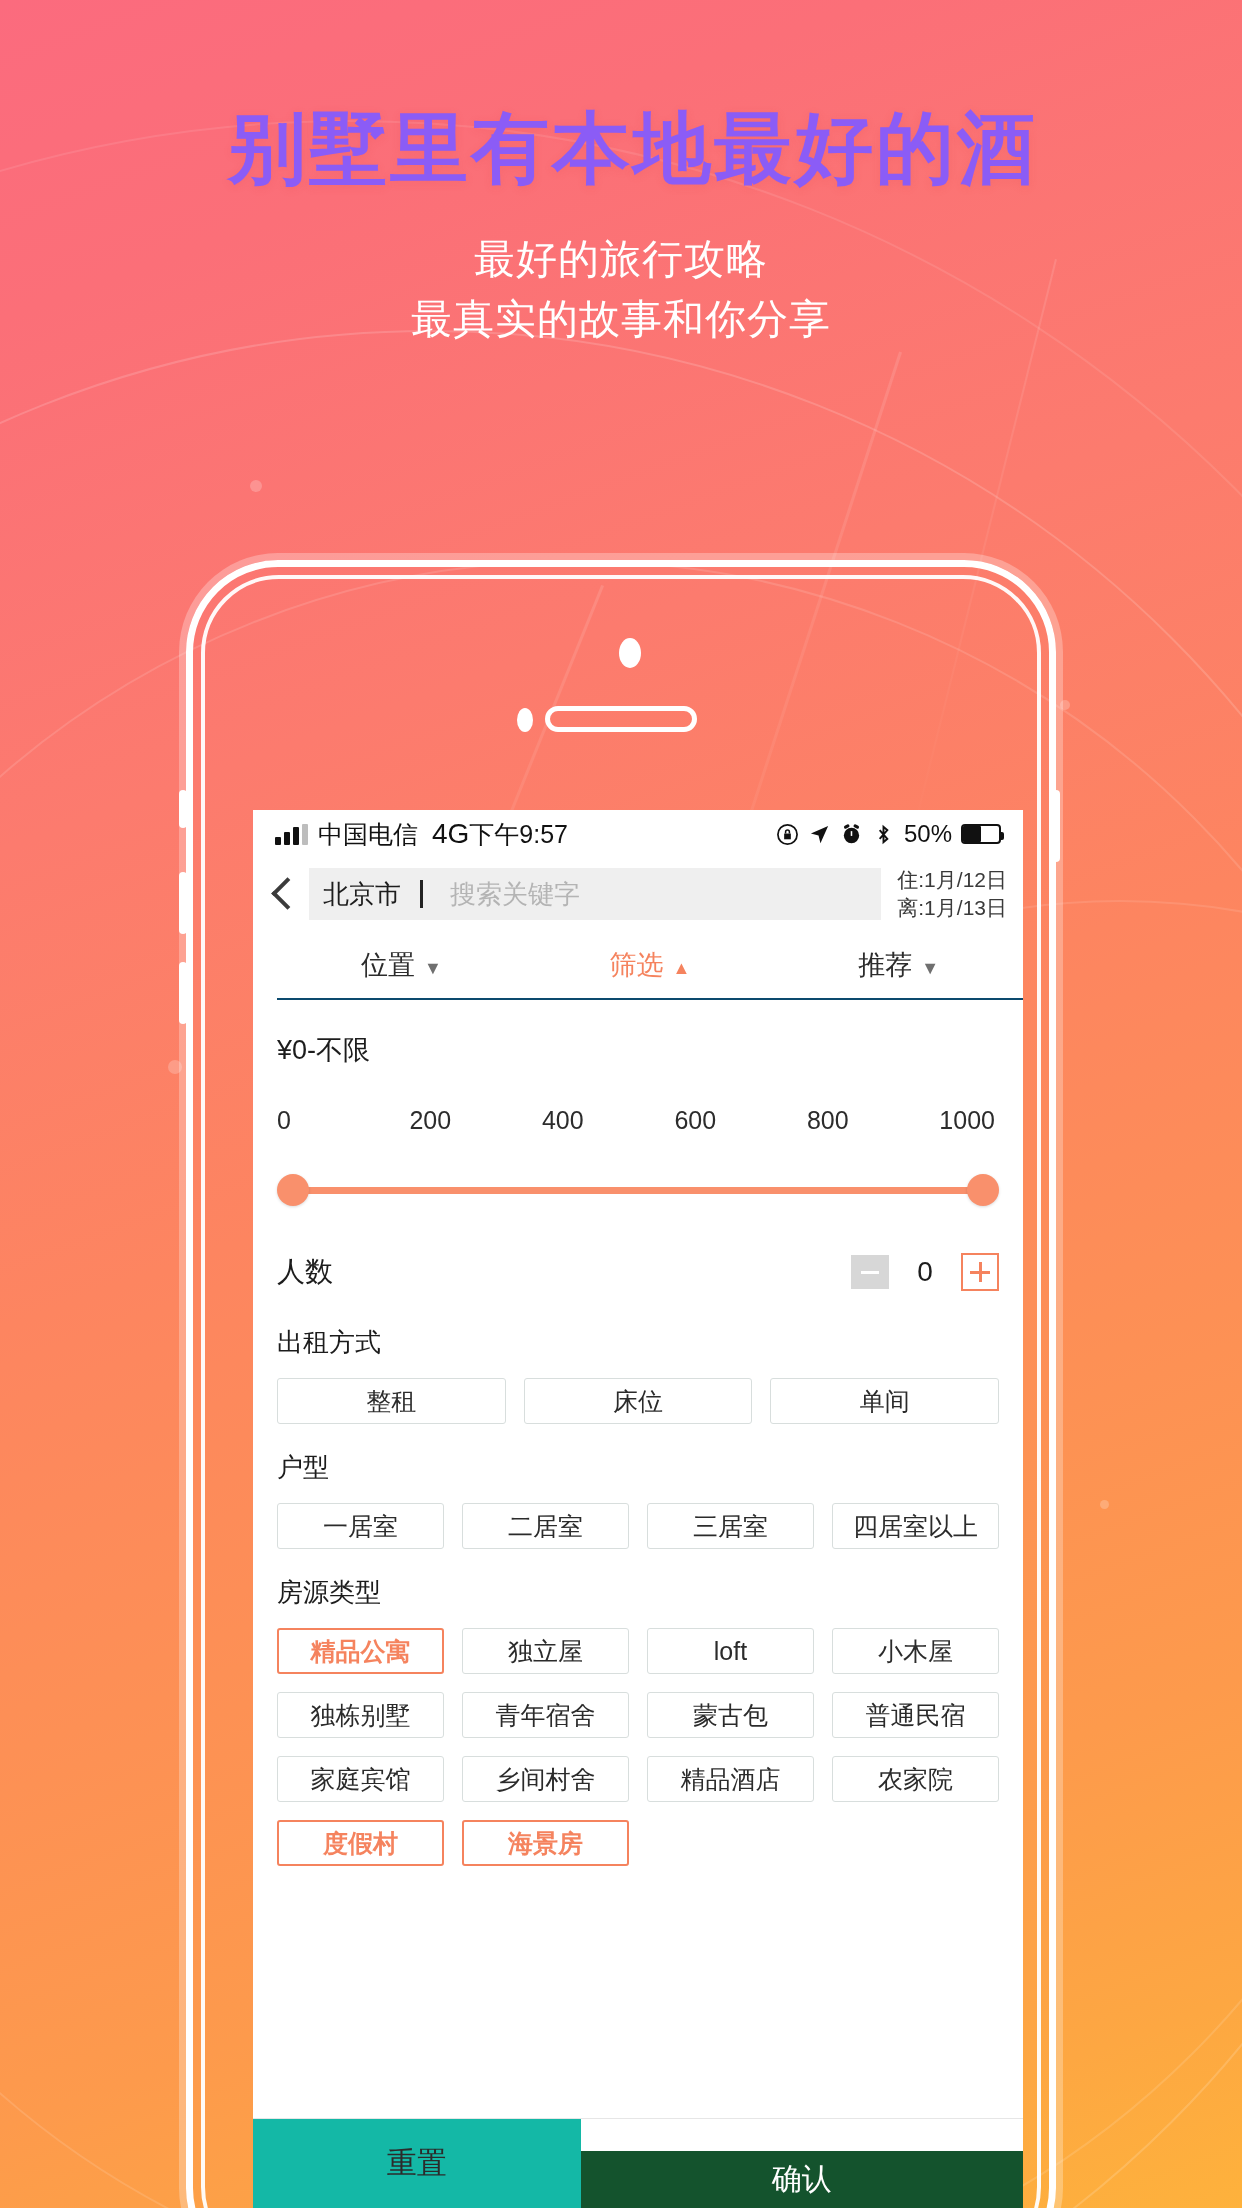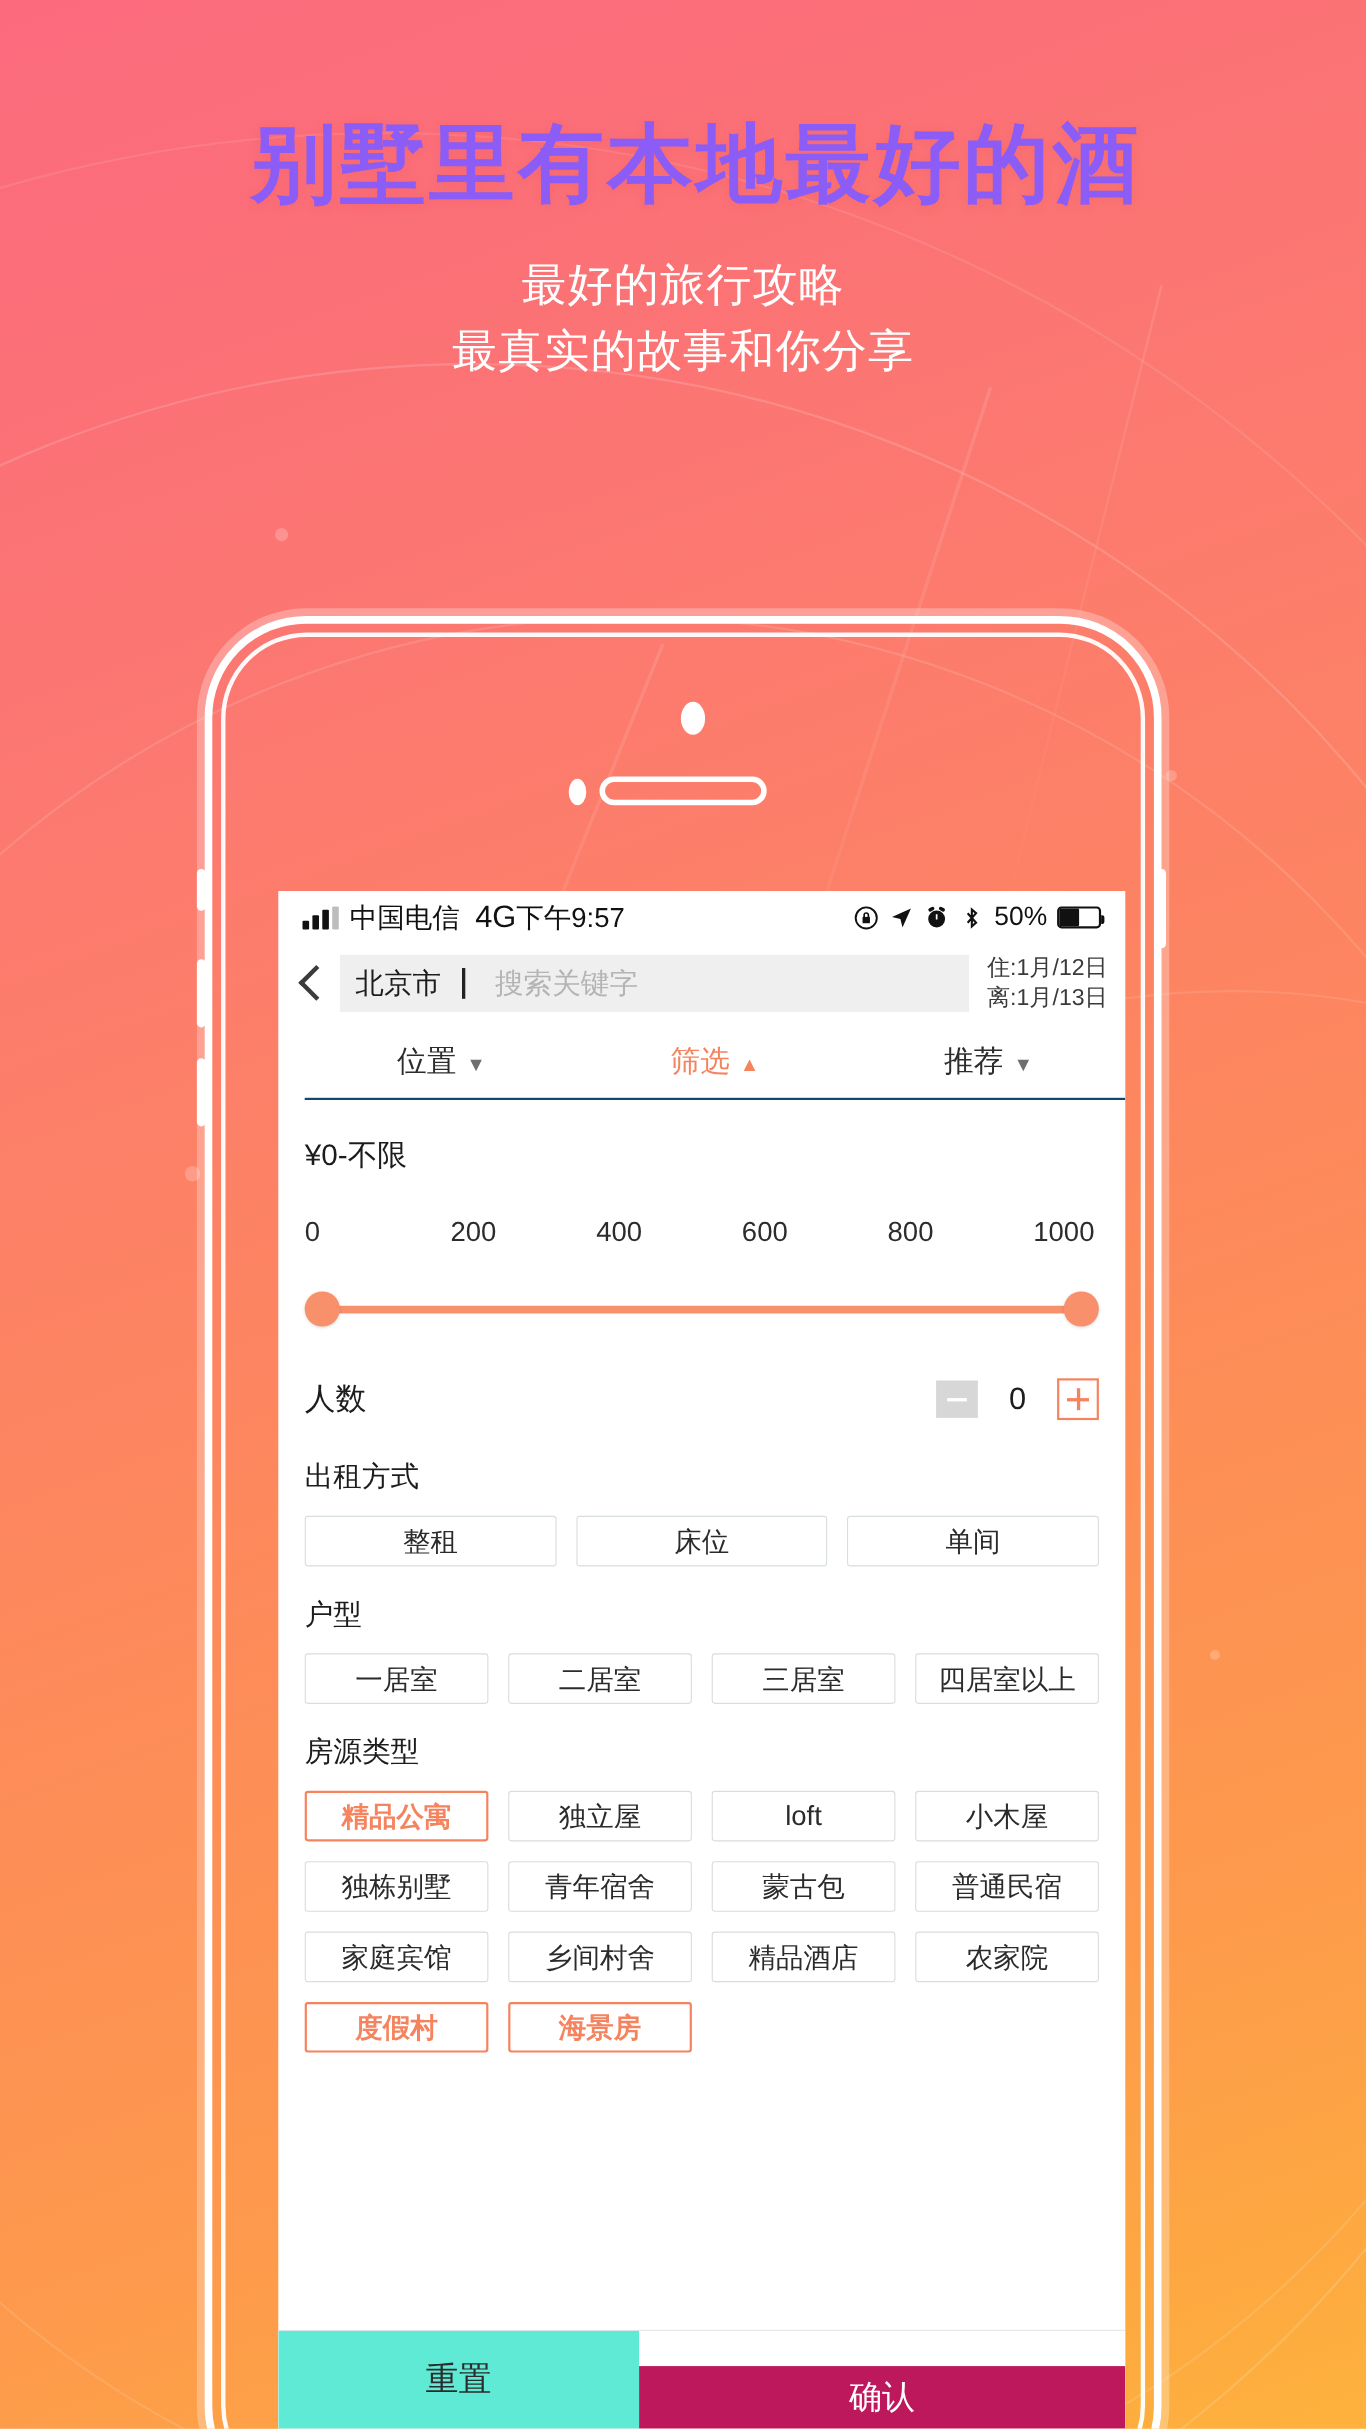--- a/index.html
+++ b/index.html
@@ -196,25 +196,25 @@
   .chips.g4 .chip { width:calc((100% - 54px)/4); }
   .chip.sel { border:2px solid #f5835e; color:#f5835e; font-weight:bold; }
 
   
   .bottombar {
     position:absolute; left:0; right:0; bottom:0; height:90px;
     display:flex; border-top:1px solid #e6e6e6; background:#fff; z-index:7;
   }
   .btn-reset {
     flex:1; display:flex; align-items:center; justify-content:center;
-    font-size:30px; color:#2b2b2b; background:#5eead4; cursor:pointer;
+    font-size:30px; color:#2b2b2b; background:#14b8a6; cursor:pointer;
   }
   .btn-confirm {
     flex:1.35; display:flex; align-items:center; justify-content:center;
-    font-size:30px; color:#ffffff; background:#be185d; cursor:pointer;margin-top:32px;
+    font-size:30px; color:#ffffff; background:#14532d; cursor:pointer;margin-top:32px;
   }
 </style>
 </head>
 <body>
 
 <div class="deco">
   <div class="arc a3"></div>
   <div class="arc a1"></div>
   <div class="arc a2"></div>
   <div class="arc a4"></div>

